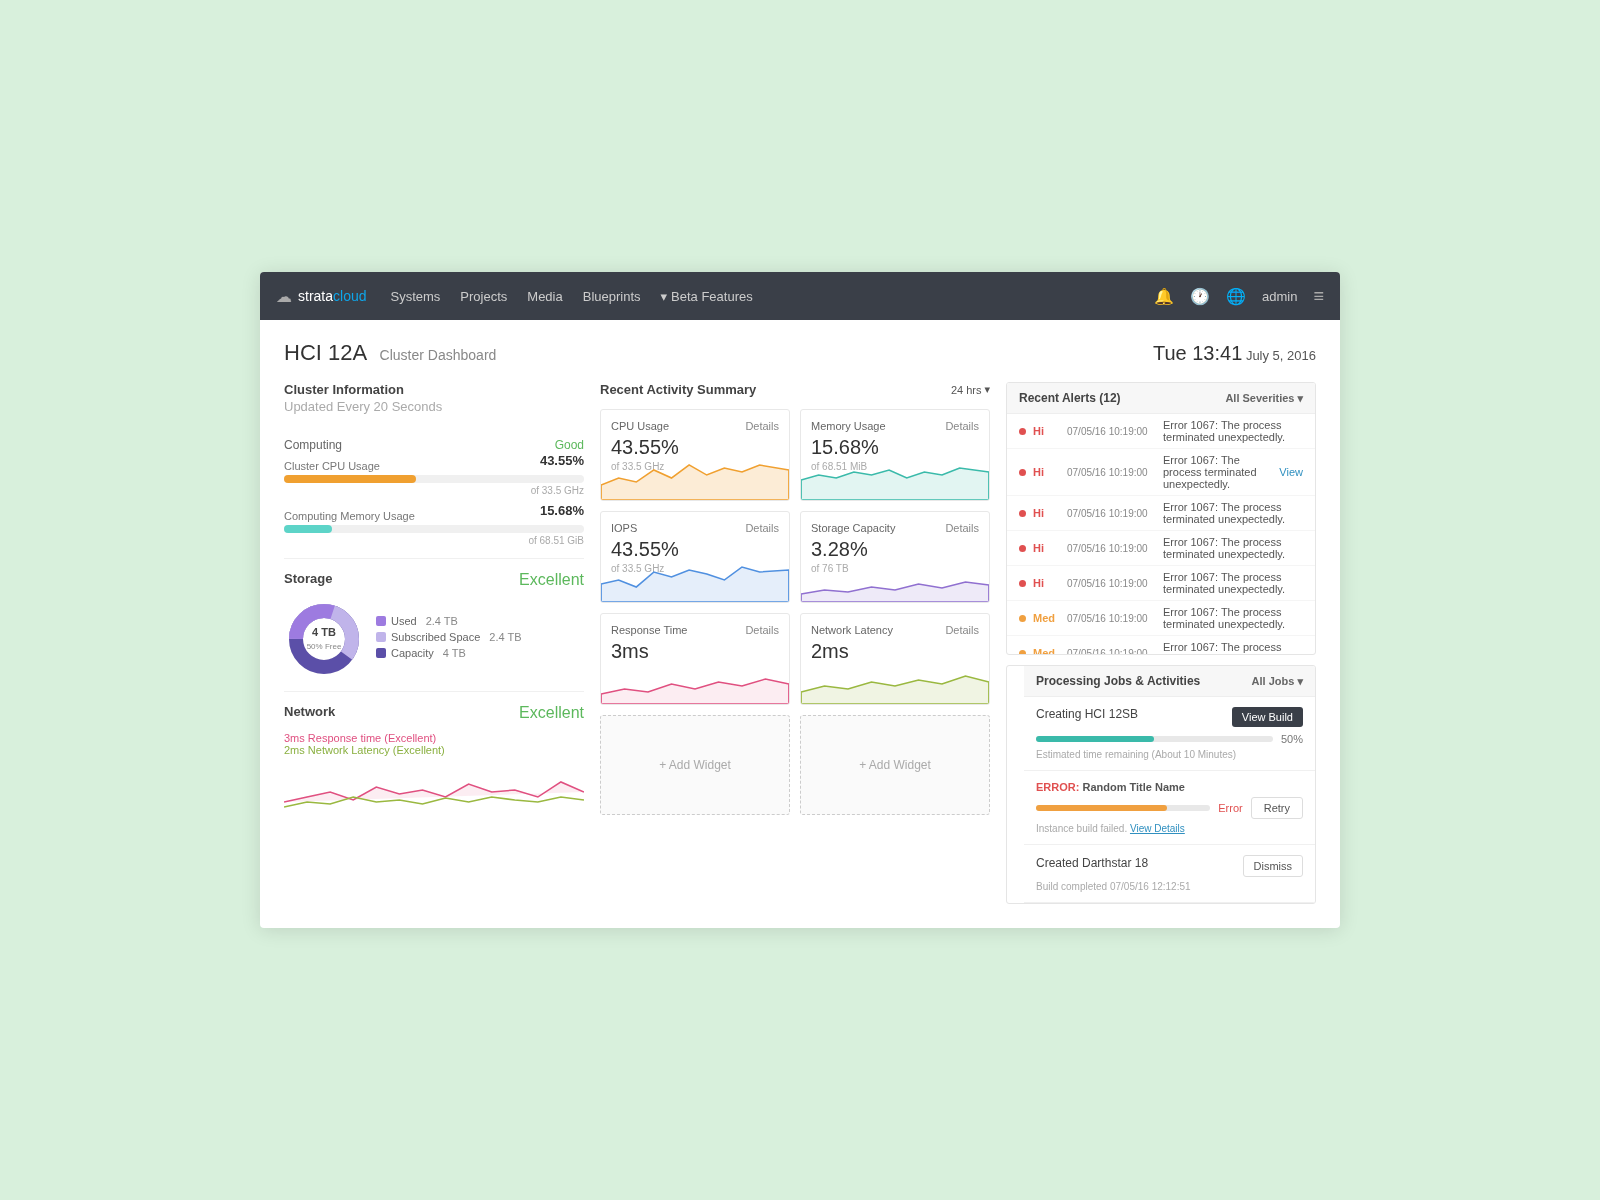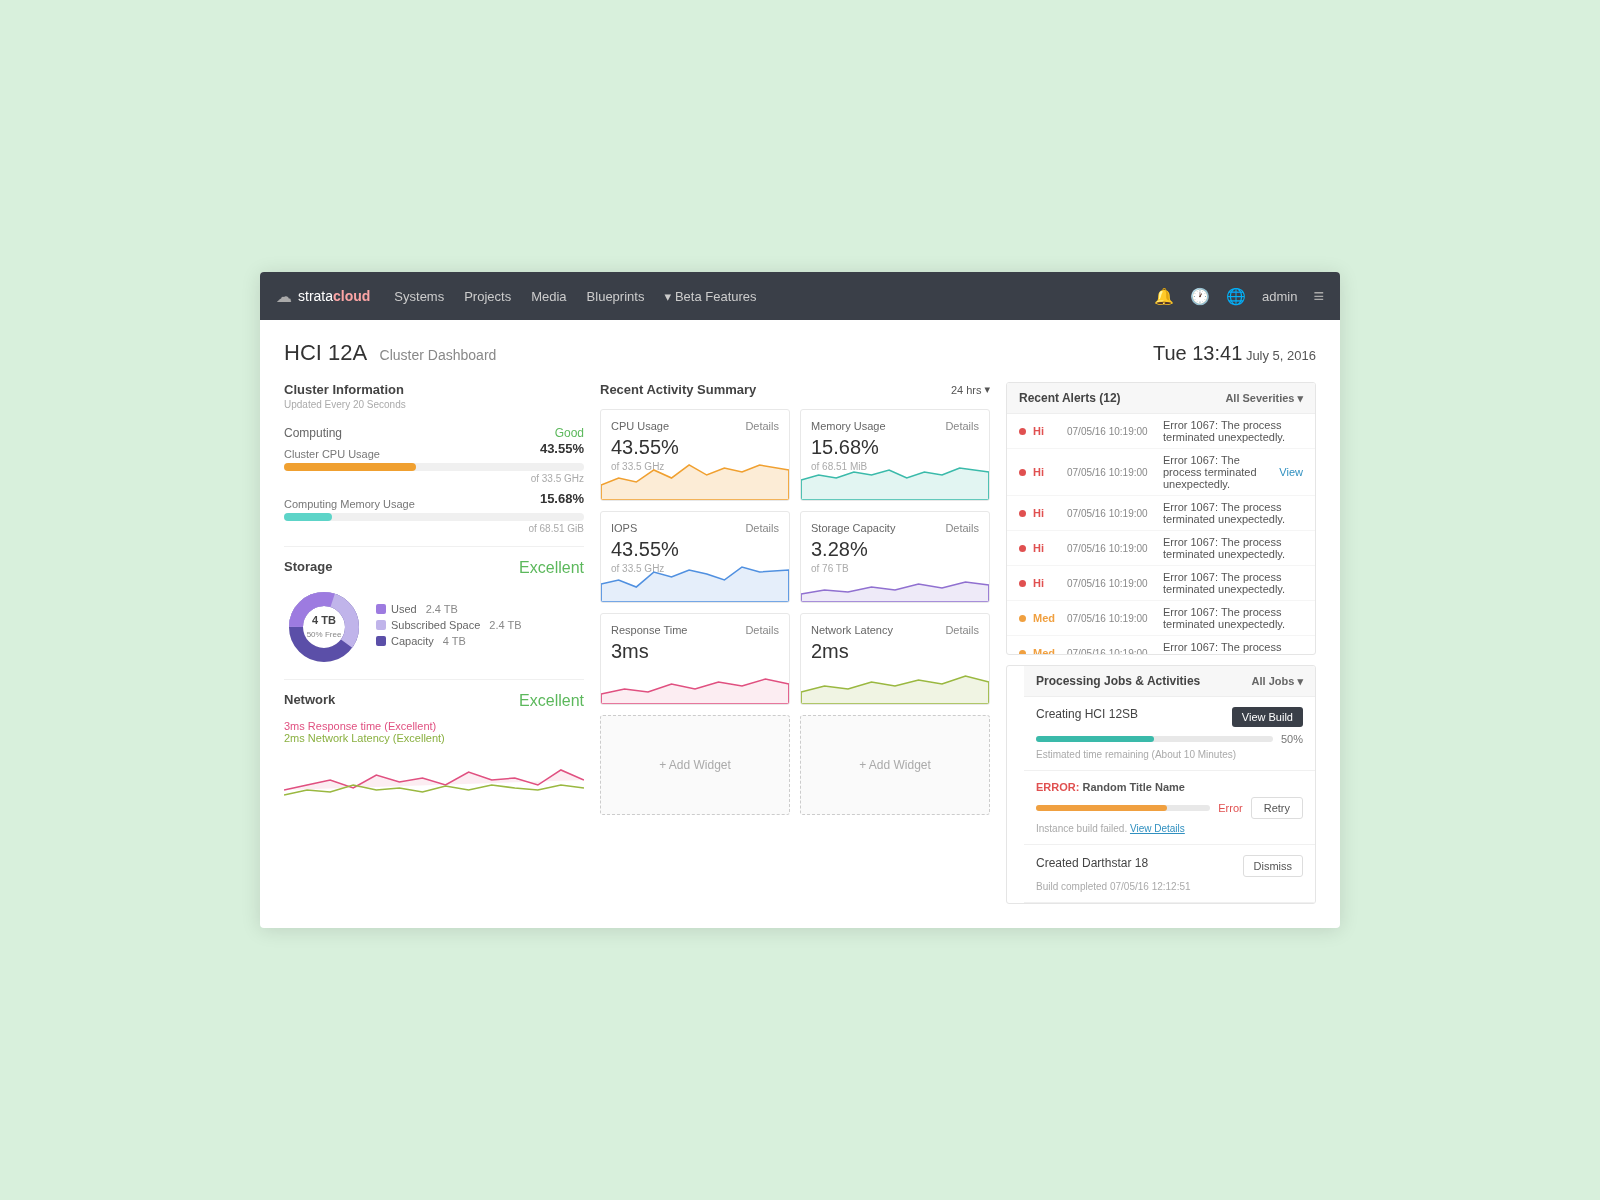--- a/index.html
+++ b/index.html
@@ -31,21 +31,21 @@
     .navbar .logo {
       display: flex;
       align-items: center;
       gap: 6px;
       color: #fff;
       font-size: 14px;
       white-space: nowrap;
     }
     .logo-cloud { color: #aaa; font-size: 16px; }
     .logo-strata { color: #fff; font-weight: 300; }
-    .logo-cloud-text { color: #fca5a5; font-weight: 700; }
+    .logo-cloud-text { color: #0ea5e9; font-weight: 400; }
     .navbar nav { display: flex; gap: 20px; flex: 1; }
     .navbar nav a {
       color: #ccc;
       text-decoration: none;
       font-size: 13px;
     }
     .beta-btn {
       background: none;
       border: none;
       color: #ccc;
@@ -84,23 +84,23 @@
       grid-template-columns: 300px 1fr 310px;
       gap: 16px;
     }
     .panel-title {
       font-size: 13px;
       font-weight: 600;
       color: #444;
       margin-bottom: 2px;
     }
     .panel-subtitle {
-      font-size: 10px;
+      font-size: 13px;
       color: #aaa;
-      margin-bottom: 16px;
+      margin-bottom: 24px;
     }
     .section-label {
       font-size: 12px;
       color: #666;
       display: flex;
       justify-content: space-between;
       margin-bottom: 8px;
     }
     .status-good { color: #5cb85c; font-weight: 500; }
     .status-excellent { color: #5cb85c; font-weight: 500; }

